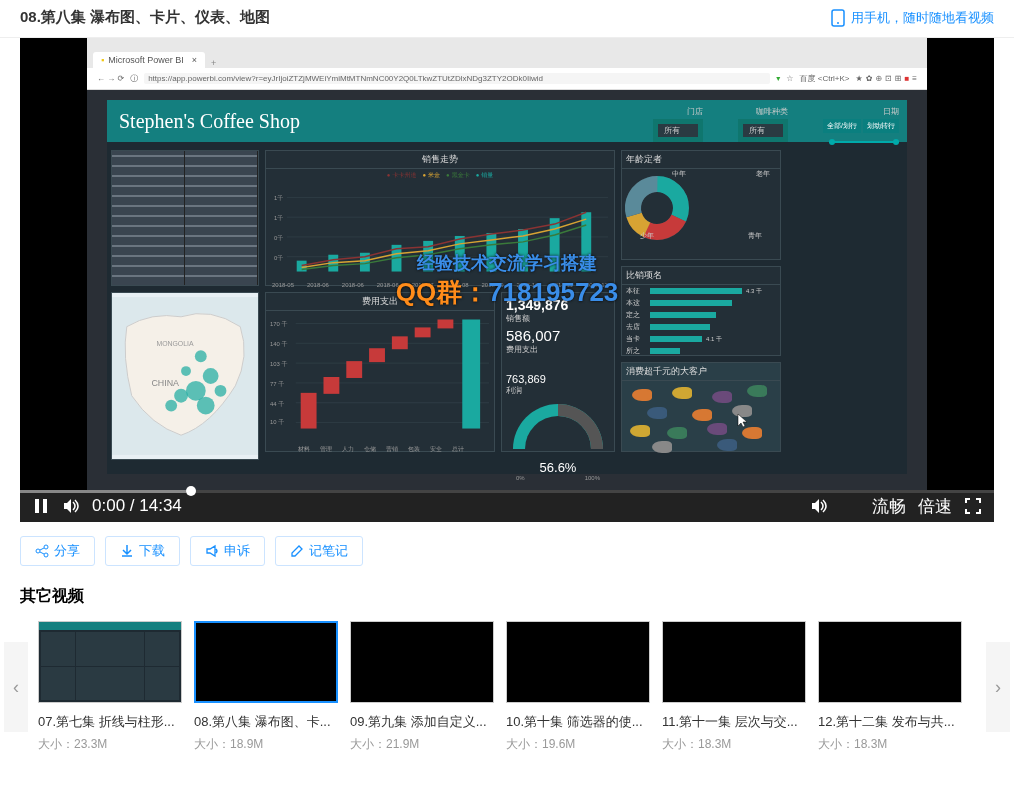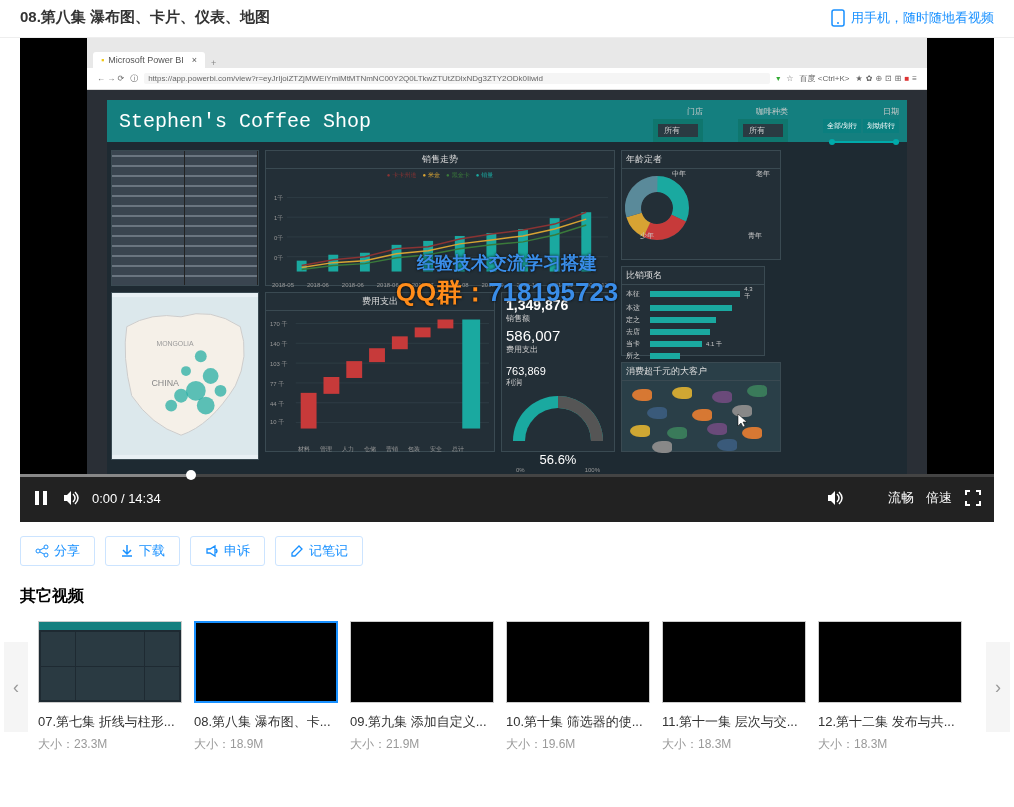--- a/index.html
+++ b/index.html
@@ -16,21 +16,21 @@
 
 
 .browser-top { position: absolute; top: 0; left: 0; right: 0; height: 30px; background: #e8e8e8; display: flex; align-items: flex-end; padding: 0 6px; font-size: 9px; color: #555; }
 .tab-fake { background: #fff; padding: 3px 8px; border-radius: 3px 3px 0 0; display: flex; align-items: center; gap: 4px; }
 .browser-url { position: absolute; top: 30px; left: 0; right: 0; height: 22px; background: #fff; display: flex; align-items: center; font-size: 8px; color: #666; padding: 0 10px; border-bottom: 1px solid #ddd; gap: 6px; }
 .url-box { flex: 1; background: #f5f5f5; border-radius: 2px; padding: 1px 4px; }
 .browser-icons { display: flex; gap: 3px; }
 
 
 .dashboard { position: absolute; top: 62px; left: 20px; right: 20px; bottom: 48px; background: #1e2a32; }
-.dash-title { position: absolute; top: 0; left: 0; right: 0; height: 42px; background: #147f7f; color: #fff; display: flex; align-items: center; padding: 0 12px; font-size: 20px; font-family: Liberation Mono, monospace; }
+.dash-title { position: absolute; top: 0; left: 0; right: 0; height: 42px; background: #147f7f; color: #fff; display: flex; align-items: center; padding: 0 12px; font-size: 20px; font-family: Liberation Serif, serif; }
 .dash-filters { position: absolute; top: 6px; right: 8px; display: flex; gap: 35px; font-size: 8px; color: #ccc; }
 .df { display: flex; flex-direction: column; gap: 2px; align-items: flex-end; }
 .df-box { background: #2a3a42; border: 5px solid #0f766e; padding: 1px 6px; font-size: 8px; color: #ccc; width: 50px; }
 .df-btns { display: flex; gap: 2px; }
 .df-btn { background: #0a7f7f; padding: 2px 4px; font-size: 7px; color: #fff; }
 .slider { width: 70px; height: 2px; background: #0aa; margin-top: 6px; position: relative; }
 .slider::before, .slider::after { content: ''; position: absolute; width: 6px; height: 6px; background: #0aa; border-radius: 50%; top: -2px; }
 .slider::before { left: 0; } .slider::after { right: 0; }
 
 .panel { position: absolute; background: #232f37; border: 1px solid #3a4a52; }
@@ -61,21 +61,21 @@
 .gauge-arc { width: 90px; height: 45px; border-radius: 90px 90px 0 0; border: 12px solid #1aa9a0; border-bottom: none; position: relative; }
 .gauge-arc::after { content: ''; position: absolute; top: -12px; right: -12px; width: 45px; height: 45px; border-radius: 0 90px 0 0; border: 12px solid #555; border-bottom: none; border-left: none; box-sizing: border-box; }
 .gauge-val { text-align: center; font-size: 13px; color: #fff; margin-top: -8px; }
 
 
 .p-donut { top: 50px; left: 514px; width: 160px; height: 110px; }
 .donut { width: 70px; height: 70px; margin: 4px auto; }
 .donut-label { position: absolute; font-size: 7px; color: #ccc; }
 
 
-.p-bars { top: 166px; left: 514px; width: 144px; height: 90px; }
+.p-bars { top: 166px; left: 514px; width: 160px; height: 90px; }
 .hbar-row { display: flex; align-items: center; font-size: 7px; color: #ccc; padding: 1px 4px; gap: 4px; }
 .hbar-label { width: 20px; }
 .hbar { height: 6px; background: #1aa9a0; }
 .hbar-val { font-size: 6px; }
 
 
 .p-fish { top: 262px; left: 514px; width: 160px; height: 90px; background: #2a3f48; }
 .fish-area { position: relative; width: 100%; height: 75px; overflow: hidden; }
 .fish { position: absolute; width: 20px; height: 12px; background: #888; border-radius: 50% 30% 30% 50%; }
 .fish::after { content: ''; position: absolute; right: -5px; top: 1px; border: 5px solid transparent; border-left: 6px solid #888; }
@@ -84,21 +84,21 @@
 .fish.p { background: #6a4a7a; } .fish.p::after { border-left-color: #6a4a7a; }
 .fish.g { background: #3a7a5a; } .fish.g::after { border-left-color: #3a7a5a; }
 .fish.b { background: #3a5a7a; } .fish.b::after { border-left-color: #3a5a7a; }
 
 
 .watermark { position: absolute; top: 50%; left: 50%; transform: translate(-50%,-50%); text-align: center; z-index: 10; text-shadow: 0 0 3px #000; }
 .wm1 { color: #3a8de8; font-size: 18px; font-weight: 700; }
 .wm2 { color: #ff8c1a; font-size: 26px; font-weight: 700; }
 
 
-.controls { position: absolute; bottom: 0; left: 0; right: 0; height: 48px; background: #222; display: flex; align-items: center; padding: 0 12px; gap: 12px; color: #fff; font-size: 13px; }
+.controls { position: absolute; bottom: 0; left: 0; right: 0; height: 32px; background: #222; display: flex; align-items: center; padding: 0 12px; gap: 12px; color: #fff; font-size: 17px; }
 .progress-bar { position: absolute; top: 0; left: 0; right: 0; height: 3px; background: #444; }
 .prog-dot { position: absolute; left: 17%; top: -4px; width: 10px; height: 10px; background: #fff; border-radius: 50%; }
 .prog-fill { position: absolute; left: 0; top: 0; bottom: 0; width: 17%; background: #888; }
 .prog-tip { position: absolute; right: 22%; bottom: 6px; background: #111; padding: 1px 6px; font-size: 11px; color: #ddd; border-radius: 2px; }
 .spacer { flex: 1; }
 .ctl-icon { width: 18px; height: 18px; cursor: pointer; }
 
 
 .actions { display: flex; gap: 10px; padding: 14px 20px; }
 .act-btn { display: flex; align-items: center; gap: 5px; border: 1px solid #cce4ff; color: #1890ff; background: #fff; padding: 5px 14px; font-size: 13px; border-radius: 3px; cursor: pointer; }
@@ -289,21 +289,21 @@
             <span>总计</span>
           </div>
       </div>
 
       <div class="panel p-gauge">
         <div class="metrics">
           <div class="big">1,349,876</div>
           <div>销售额</div>
           <div style="font-size:15px;color:#fff;margin-top:3px">586,007</div>
           <div>费用支出</div>
-          <div style="font-size:11px;color:#fff;margin-top:10px">763,869</div>
+          <div style="font-size:11px;color:#fff;margin-top:18px">763,869</div>
           <div>利润</div>
         </div>
         <div class="gauge">
             <div class="gauge-arc"></div>
           </div>
         <div class="gauge-val">56.6%</div>
         <div style="display:flex;justify-content:space-between;padding:0 14px;font-size:6px;color:#999">
             <span>0%</span>
             <span>100%</span>
           </div>

